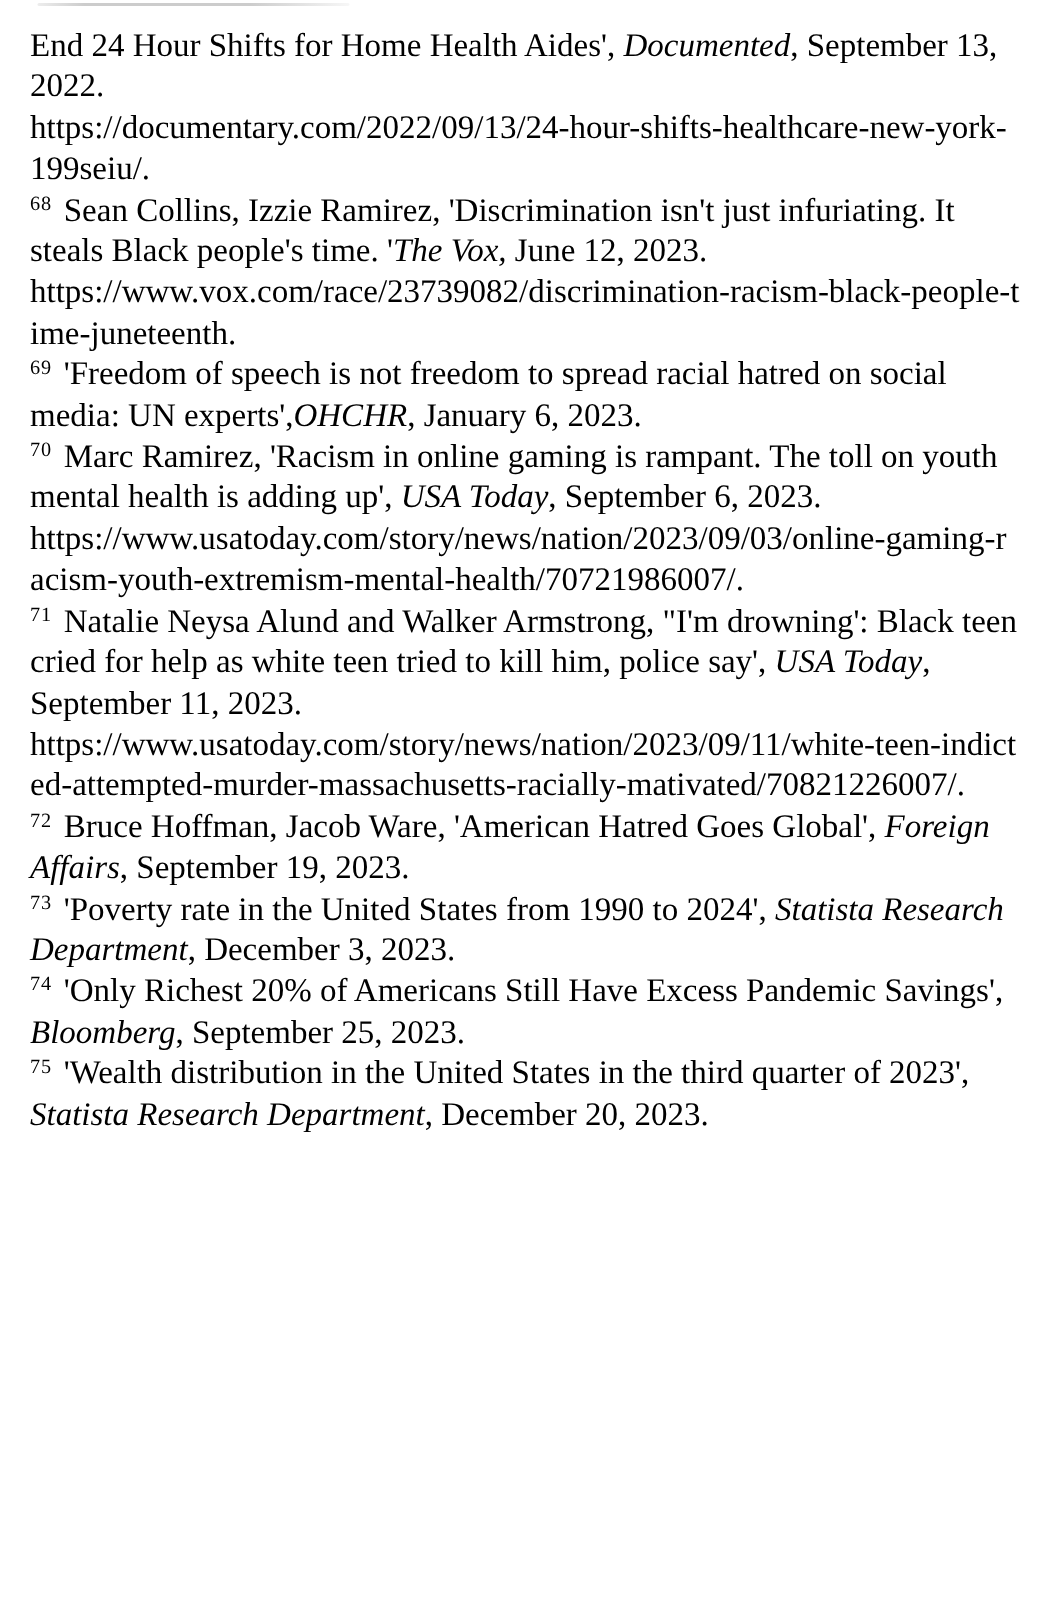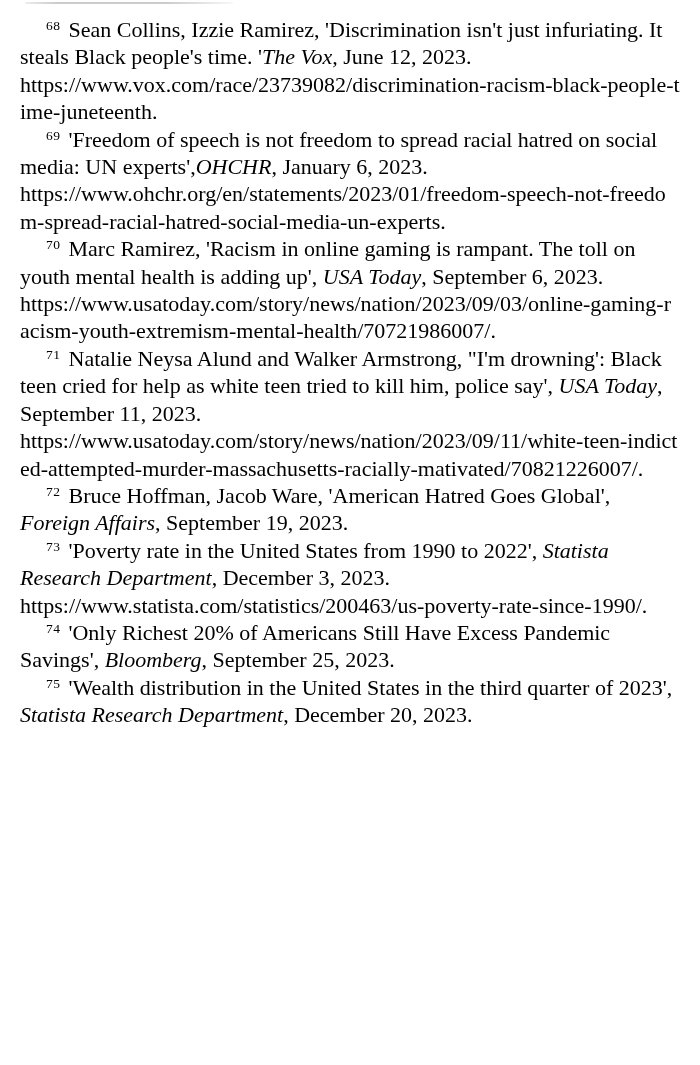--- a/index.html
+++ b/index.html
@@ -35,48 +35,48 @@
     margin: 0;
     text-align: left;
     overflow-wrap: break-word;
   }
   .num {
     font-size: 13.5px;
     line-height: 0;
     vertical-align: 7px;
     margin-right: 8px;
     letter-spacing: 0.5px;
-    margin-left: 26px;
   }
   .entry .text i {
     font-style: italic;
   }
   .url {
     display: block;
     word-break: break-all;
   }
 </style>
 </head>
 <body>
 
 <div class="top-line"></div>
 
 <div class="page">
   <div>
+  <p class="entry"><span class="text"><span>End 24 Hour Shifts for Home Health Aides', </span><i>Documented</i><span>, September 13, 2022.</span></span><span class="url">https://documentary.com/2022/09/13/24-hour-shifts-healthcare-new-york-199seiu/.</span></p>
 
   <p class="entry"><sup class="num">68</sup><span class="text"><span>Sean Collins, Izzie Ramirez, 'Discrimination isn't just infuriating. It steals Black people's time. '</span><i>The Vox,</i><span> June 12, 2023.</span></span><span class="url">https://www.vox.com/race/23739082/discrimination-racism-black-people-time-juneteenth.</span></p>
 
-  <p class="entry"><sup class="num">69</sup><span class="text"><span>'Freedom of speech is not freedom to spread racial hatred on social media: UN experts',</span><i>OHCHR</i><span>, January 6, 2023.</span></span><span class="url">https://www.ohchr.org/en/statements/2023/01/freedom-speech-not-freedom-spread-racial-hatred-social-media-un-experts.</span></p>
+  <p class="entry"><sup class="num">69</sup><span class="text"><span>'Freedom of speech is not freedom to spread racial hatred on social media: UN experts',</span><i>OHCHR</i><span>, January 6, 2023.</span></span></p>
 
   <p class="entry"><sup class="num">70</sup><span class="text"><span>Marc Ramirez, 'Racism in online gaming is rampant. The toll on youth mental health is adding up', </span><i>USA Today</i><span>, September 6, 2023.</span></span><span class="url">https://www.usatoday.com/story/news/nation/2023/09/03/online-gaming-racism-youth-extremism-mental-health/70721986007/.</span></p>
 
   <p class="entry"><sup class="num">71</sup><span class="text"><span>Natalie Neysa Alund and Walker Armstrong, "I'm drowning': Black teen cried for help as white teen tried to kill him, police say', </span><i>USA Today</i><span>, September 11, 2023.</span></span><span class="url">https://www.usatoday.com/story/news/nation/2023/09/11/white-teen-indicted-attempted-murder-massachusetts-racially-mativated/70821226007/.</span></p>
 
   <p class="entry"><sup class="num">72</sup><span class="text"><span>Bruce Hoffman, Jacob Ware, 'American Hatred Goes Global', </span><i>Foreign Affairs</i><span>, September 19, 2023.</span></span></p>
 
-  <p class="entry"><sup class="num">73</sup><span class="text"><span>'Poverty rate in the United States from 1990 to 2022', </span><i>Statista Research Department</i><span>, December 3, 2023.</span></span><span class="url">https://www.statista.com/statistics/200463/us-poverty-rate-since-1990/.</span></p>
+  <p class="entry"><sup class="num">73</sup><span class="text"><span>'Poverty rate in the United States from 1990 to 2024', </span><i>Statista Research Department</i><span>, December 3, 2023.</span></span></p>
 
   <p class="entry"><sup class="num">74</sup><span class="text"><span>'Only Richest 20% of Americans Still Have Excess Pandemic Savings', </span><i>Bloomberg</i><span>, September 25, 2023.</span></span></p>
 
   <p class="entry"><sup class="num">75</sup><span class="text"><span>'Wealth distribution in the United States in the third quarter of 2023', </span><i>Statista Research Department</i><span>, December 20, 2023.</span></span></p>
 
 </div>
 </div>
 
 </body></html>

